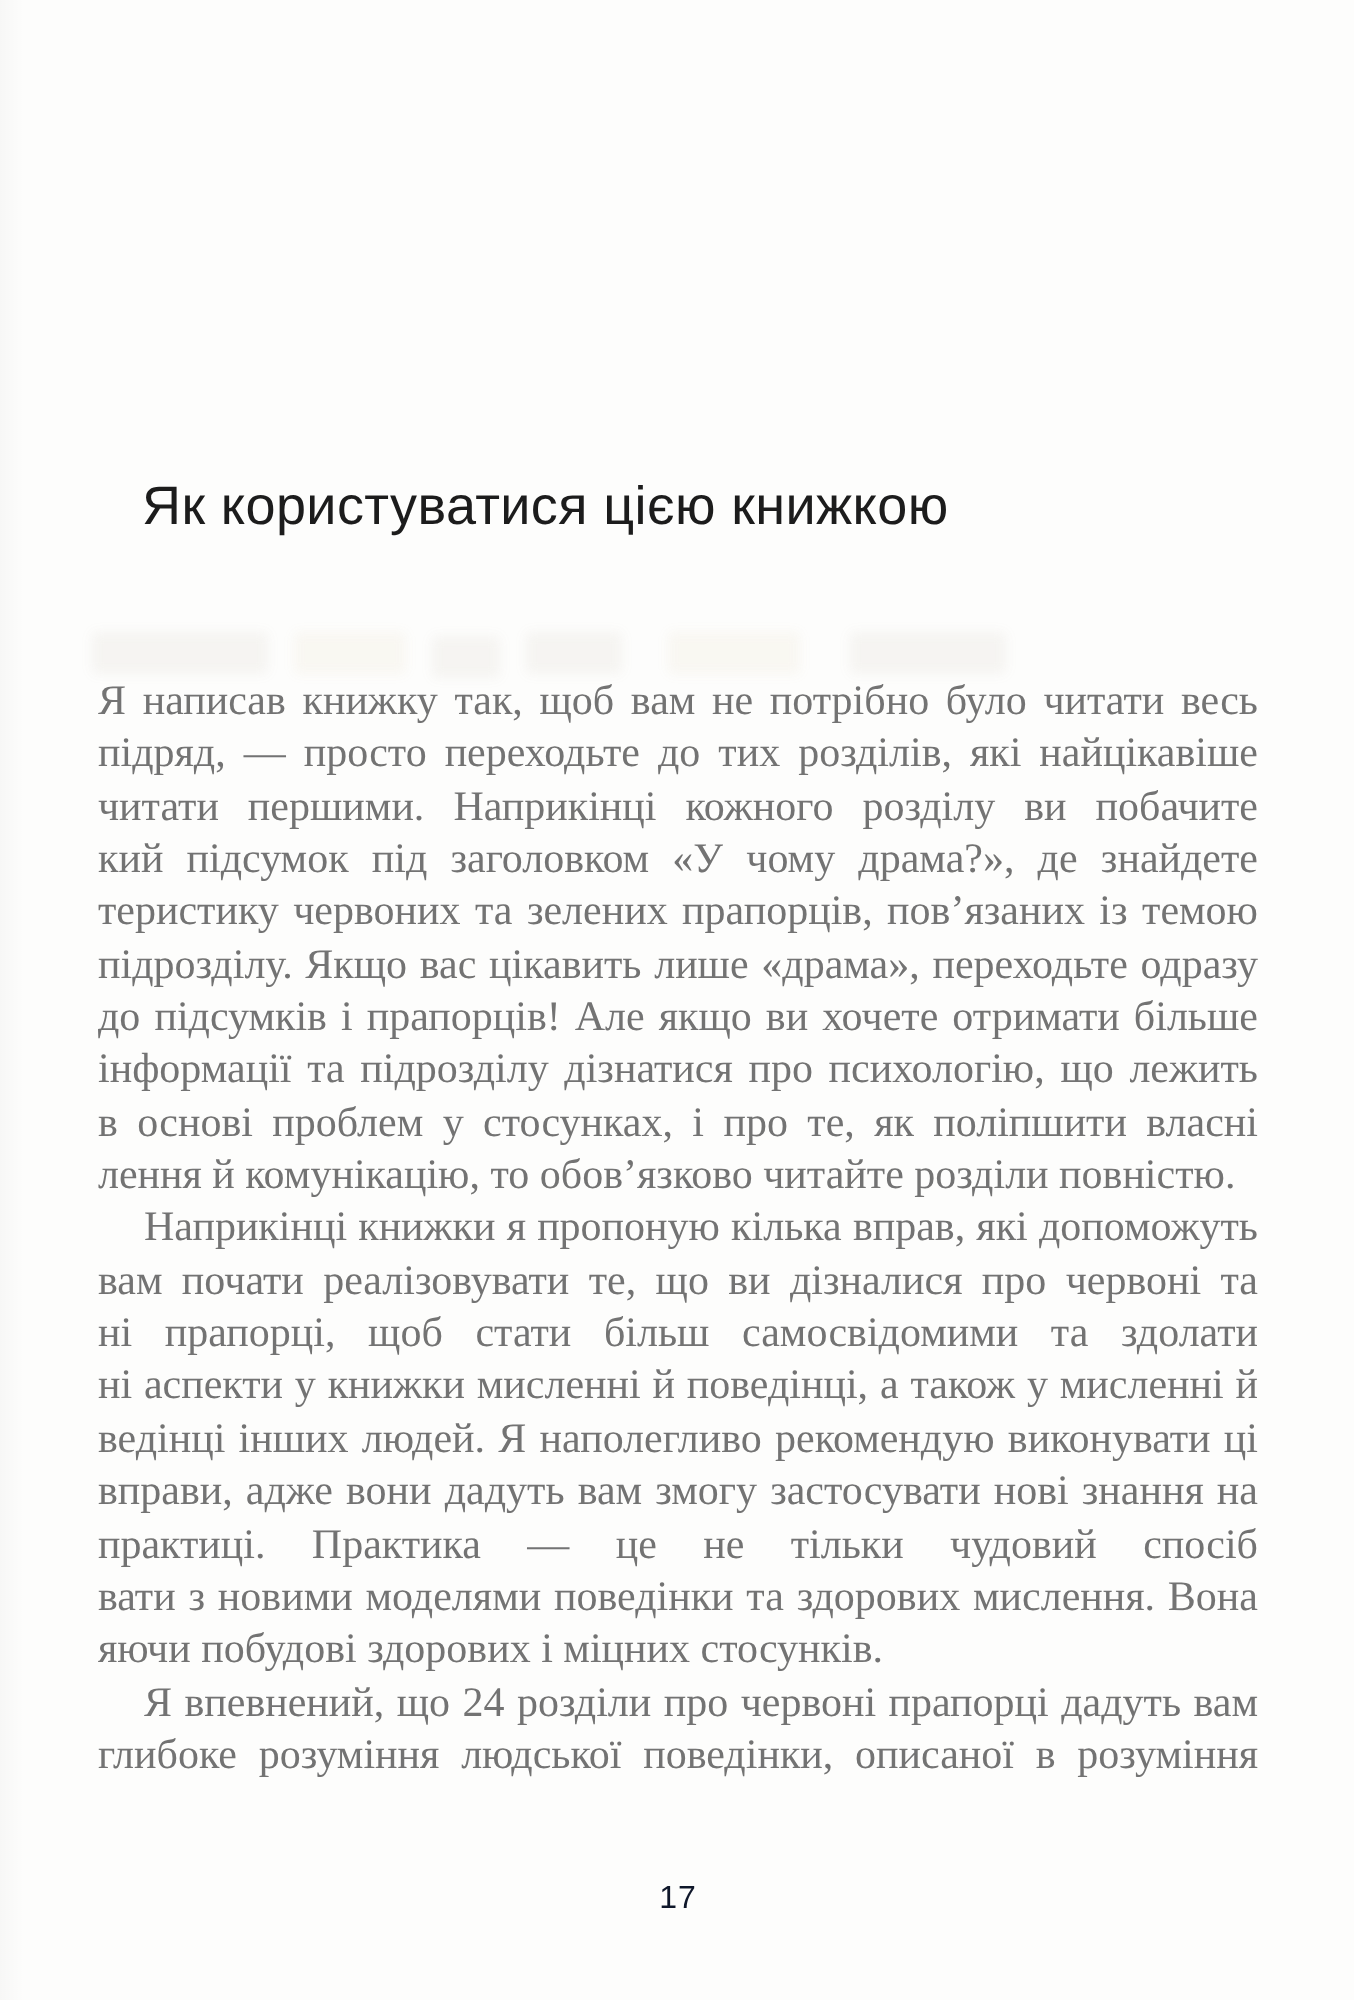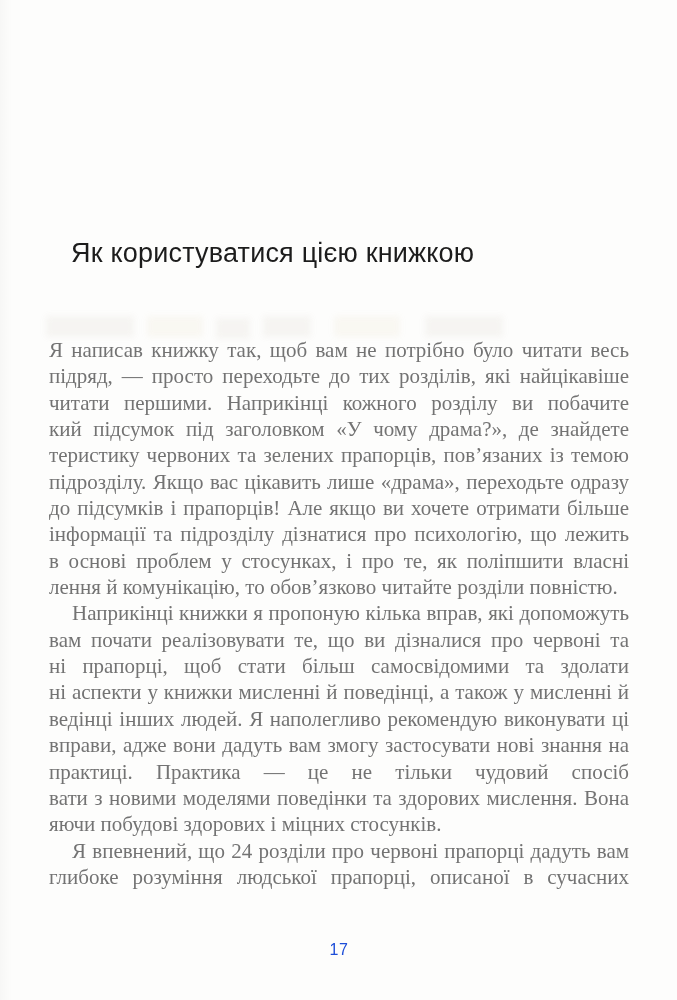--- a/index.html
+++ b/index.html
@@ -79,21 +79,21 @@
   .line.last { text-align-last: left; }
   .line.indent { padding-left: 23px; }
   .page-number {
     position: absolute;
     left: 49px;
     top: 941px;
     width: 580px;
     text-align: center;
     font-family: "Liberation Sans", sans-serif;
     font-size: 16px;
-    color: #1d4ed8;
+    color: #0f172a;
     letter-spacing: 0.5px;
   }
 </style>
 </head>
 <body>
 
 <div class="page">
 
   <h1 class="chapter-title">Як користуватися цією книжкою</h1>
 
@@ -120,18 +120,18 @@
       <div class="line indent">Наприкінці книжки я пропоную кілька вправ, які допоможуть</div>
       <div class="line">вам почати реалізовувати те, що ви дізналися про червоні та зеле-</div>
       <div class="line">ні прапорці, щоб стати більш самосвідомими та здолати проблем-</div>
       <div class="line">ні аспекти у книжки мисленні й поведінці, а також у мисленні й по-</div>
       <div class="line">ведінці інших людей. Я наполегливо рекомендую виконувати ці</div>
       <div class="line">вправи, адже вони дадуть вам змогу застосувати нові знання на</div>
       <div class="line">практиці. Практика — це не тільки чудовий спосіб експерименту-</div>
       <div class="line">вати з новими моделями поведінки та здорових мислення. Вона</div>
       <div class="line last">яючи побудові здорових і міцних стосунків.</div>
       <div class="line indent">Я впевнений, що 24 розділи про червоні прапорці дадуть вам</div>
-      <div class="line">глибоке розуміння людської прапорці, описаної в сучасних</div>
+      <div class="line">глибоке розуміння людської поведінки, описаної в розуміння</div>
     </div>
 
   <div class="page-number">17</div>
 
 </div>
 
 </body></html>

